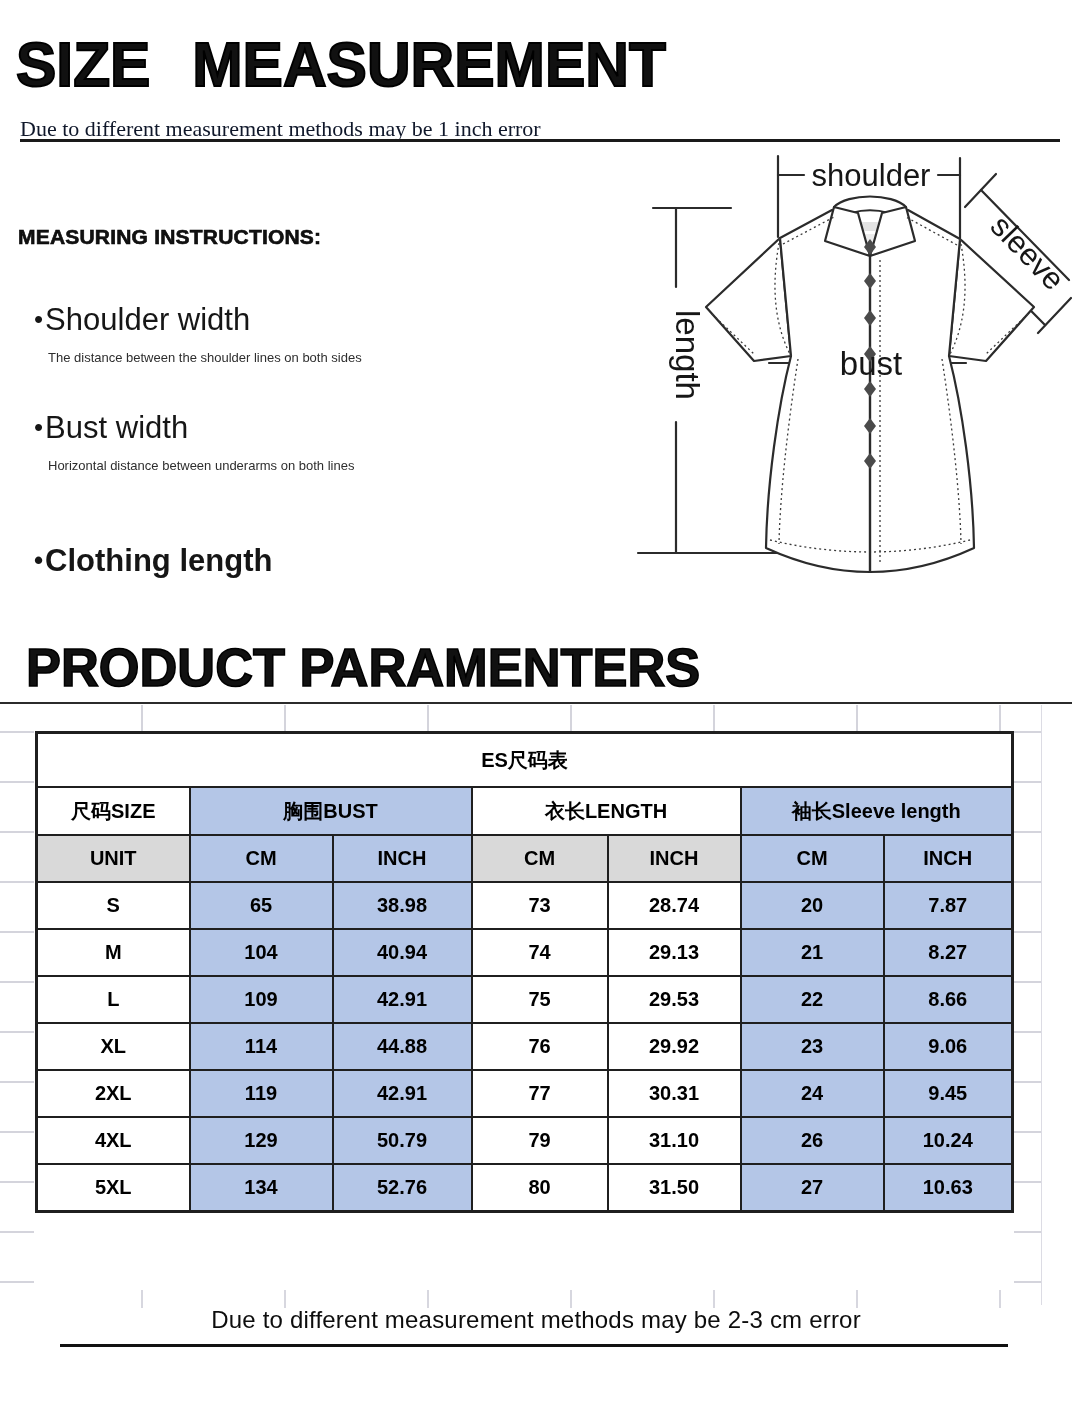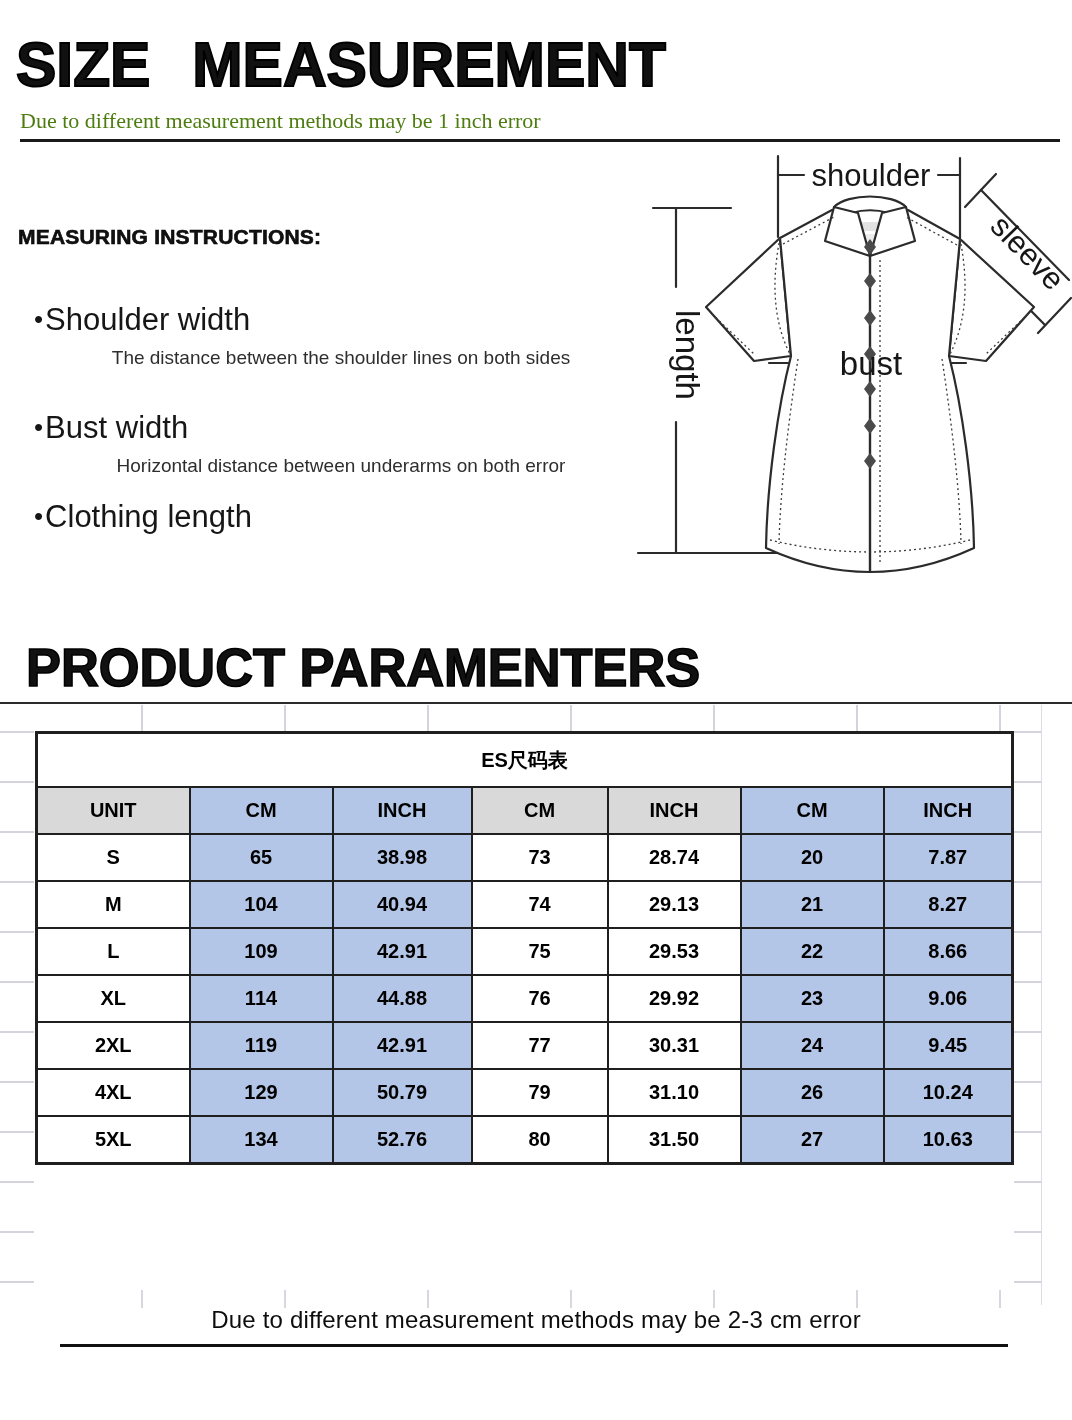--- a/index.html
+++ b/index.html
@@ -4,32 +4,32 @@
 <style>
   html,body{margin:0;padding:0;background:#ffffff;}
   body{width:1072px;height:1420px;position:relative;overflow:hidden;
        font-family:"Liberation Sans",sans-serif;color:#111;}
   .abs{position:absolute;}
 
   
   .h1{left:16px;top:28px;font-size:63px;font-weight:bold;letter-spacing:0px;
       word-spacing:26px;-webkit-text-stroke:2px #000;transform:scaleX(.96);
       transform-origin:left top;white-space:nowrap;}
-  .subtitle{left:20px;top:108px;font-family:"Liberation Serif",serif;
-      font-size:22px;color:#4d7c0f;}
+  .subtitle{left:20px;top:116px;font-family:"Liberation Serif",serif;
+      font-size:22px;color:#0f172a;}
   .rule-top{left:20px;top:139px;width:1040px;height:3px;background:#1a1a1a;}
 
   
   .mi-heading{left:18px;top:225px;font-size:21px;font-weight:bold;
       letter-spacing:.2px;-webkit-text-stroke:.6px #000;}
   .mi-item{left:34px;width:600px;}
   .mi-item .term{font-size:31px;color:#161616;line-height:46px;}
   .mi-item .bullet{font-size:26px;vertical-align:2px;margin-right:2px;}
-  .mi-item .desc{font-size:19px;color:#2e2e2e;margin:4px 0 0 14px;line-height:22px;text-align:center;}
-  #mi1{top:296px;} #mi2{top:404px;} #mi3{top:493px;}
+  .mi-item .desc{font-size:13px;color:#2e2e2e;margin:4px 0 0 14px;line-height:22px;}
+  #mi1{top:296px;} #mi2{top:404px;} #mi3{top:537px;font-weight:bold;}
 
   
   .shirt{left:628px;top:144px;}
 
   
   .h2{left:26px;top:636px;font-size:54px;font-weight:bold;letter-spacing:0;
       -webkit-text-stroke:1.6px #000;transform:scaleX(.97);transform-origin:left top;
       white-space:nowrap;}
   .rule-mid{left:0px;top:702px;width:1072px;height:2px;background:#2b2b2b;}
 
@@ -73,21 +73,21 @@
 <div class="abs rule-top"></div>
 
 <div class="abs mi-heading">MEASURING INSTRUCTIONS:</div>
 
 <div class="abs mi-item" id="mi1">
   <div class="term"><span class="bullet">•</span><span>Shoulder width</span></div>
   <div class="desc">The distance between the shoulder lines on both sides</div>
 </div>
 <div class="abs mi-item" id="mi2">
   <div class="term"><span class="bullet">•</span><span>Bust width</span></div>
-  <div class="desc">Horizontal distance between underarms on both error</div>
+  <div class="desc">Horizontal distance between underarms on both lines</div>
 </div>
 <div class="abs mi-item" id="mi3">
   <div class="term"><span class="bullet">•</span><span>Clothing length</span></div>
 </div>
 
 <svg class="abs shirt" width="444" height="452" viewBox="0 0 444 452">
   <g stroke="#2b2b2b" stroke-width="2.2" fill="none" stroke-linecap="round">
 
     <line x1="150" y1="12" x2="150" y2="93"></line>
     <line x1="332" y1="14" x2="332" y2="94"></line>
@@ -170,20 +170,26 @@
     <col style="width:136px">
       <col style="width:133px">
       <col style="width:143px">
       <col style="width:129px">
   </colgroup>
   <tbody>
       <tr>
     <td class="t-title" colspan="7">ES尺码表</td>
   </tr>
   <tr>
+    <td class="t-group">尺码SIZE</td>
+    <td class="t-group c-blue" colspan="2">胸围BUST</td>
+    <td class="t-group" colspan="2">衣长LENGTH</td>
+    <td class="t-group c-blue" colspan="2">袖长Sleeve length</td>
+  </tr>
+  <tr>
     <td class="t-unit c-gray">UNIT</td>
     <td class="t-unit c-blue">CM</td>
     <td class="t-unit c-blue">INCH</td>
     <td class="t-unit c-gray">CM</td>
     <td class="t-unit c-gray">INCH</td>
     <td class="t-unit c-blue">CM</td>
     <td class="t-unit c-blue">INCH</td>
   </tr>
   <tr>
     <td class="t-cell">S</td>

